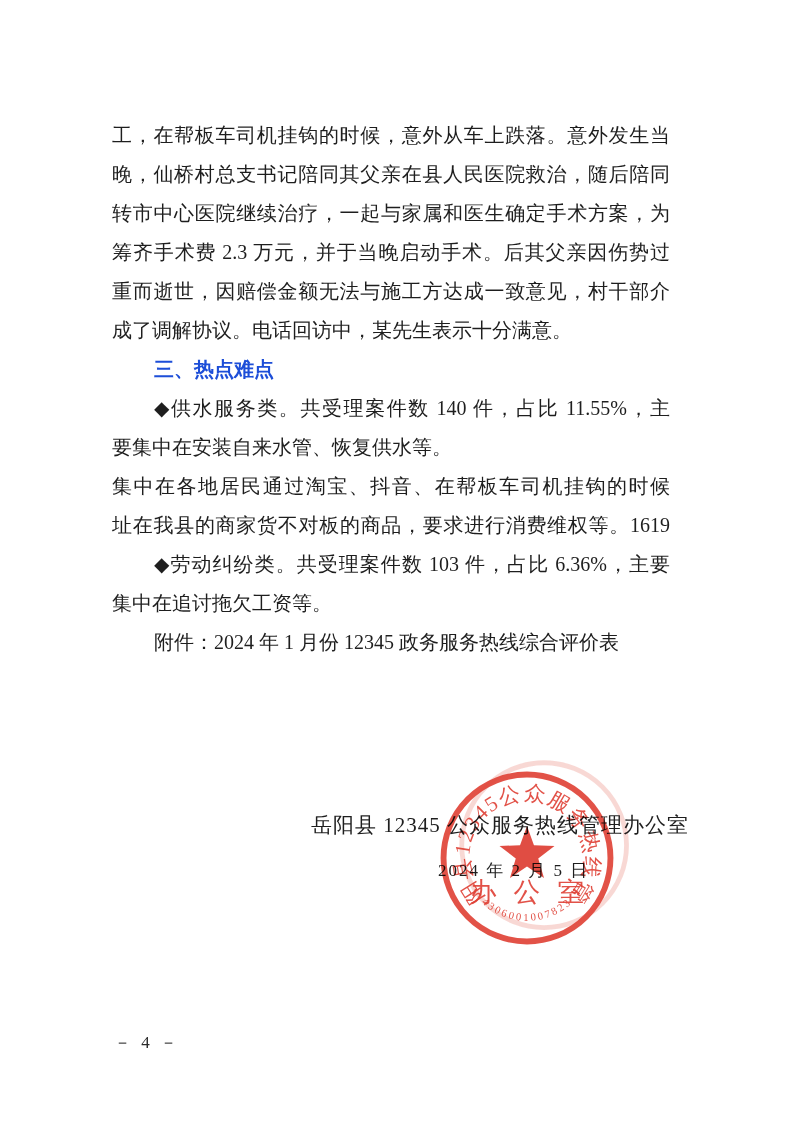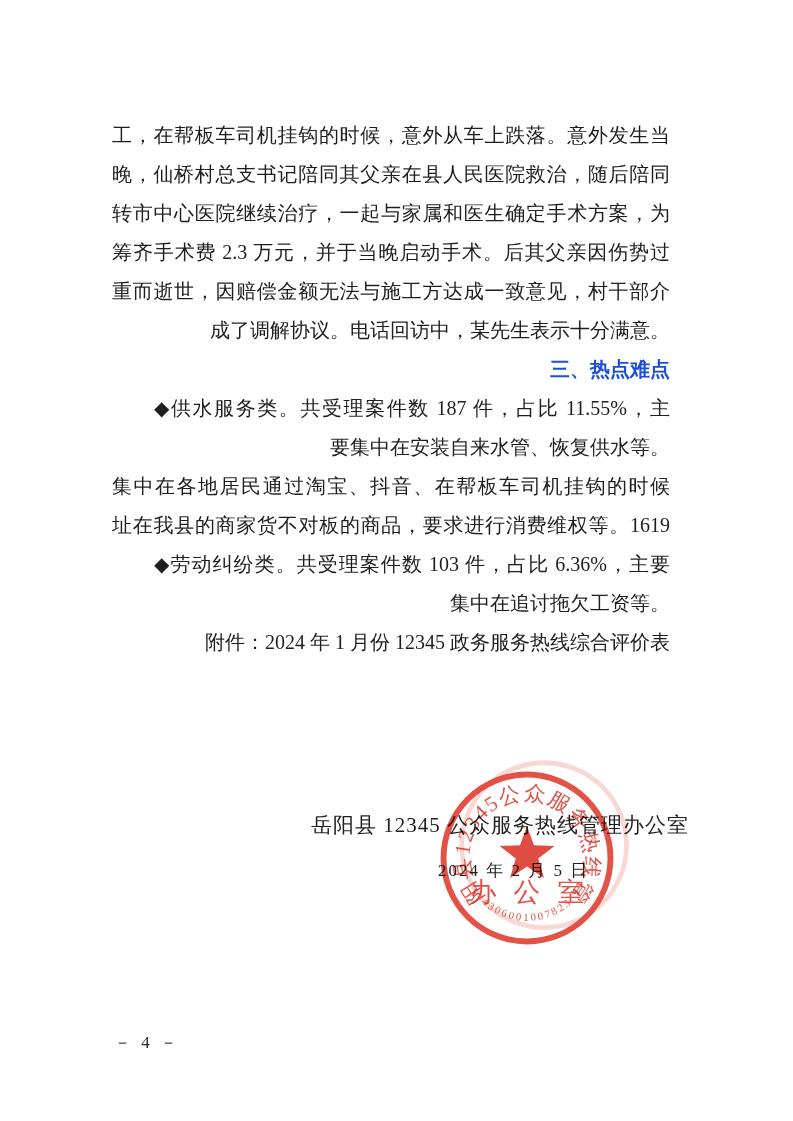--- a/index.html
+++ b/index.html
@@ -12,21 +12,20 @@
     color:#212121;
   }
   .textblock{
     position:absolute;left:112px;top:116px;width:558px;
   }
   .line{
     height:39px;line-height:39px;
     font-size:20px;
     white-space:nowrap;
     color:#1e1e1e;
-    text-align:right;
   }
   .line.j{
     white-space:normal;
     text-align:justify;
     text-align-last:justify;
     text-justify:inter-character;
   }
   .line.ind{padding-left:42px;}
   .line.hd{
     font-family:"Liberation Sans","DejaVu Sans",sans-serif;
@@ -68,21 +67,21 @@
 <div class="page">
 
   <div class="textblock">
     <div class="line j">工，在帮板车司机挂钩的时候，意外从车上跌落。意外发生当</div>
     <div class="line j">晚，仙桥村总支书记陪同其父亲在县人民医院救治，随后陪同</div>
     <div class="line j">转市中心医院继续治疗，一起与家属和医生确定手术方案，为</div>
     <div class="line j">筹齐手术费 2.3 万元，并于当晚启动手术。后其父亲因伤势过</div>
     <div class="line j">重而逝世，因赔偿金额无法与施工方达成一致意见，村干部介</div>
     <div class="line">成了调解协议。电话回访中，某先生表示十分满意。</div>
     <div class="line ind hd">三、热点难点</div>
-    <div class="line ind j">◆供水服务类。共受理案件数 187 件，占比 11.55%，主</div>
+    <div class="line ind j">◆供水服务类。共受理案件数 140 件，占比 11.55%，主</div>
     <div class="line">要集中在安装自来水管、恢复供水等。</div>
     <div class="line j">集中在各地居民通过淘宝、抖音、在帮板车司机挂钩的时候</div>
     <div class="line j">址在我县的商家货不对板的商品，要求进行消费维权等。1619</div>
     <div class="line ind j">◆劳动纠纷类。共受理案件数 103 件，占比 6.36%，主要</div>
     <div class="line">集中在追讨拖欠工资等。</div>
     <div class="line ind">附件：2024 年 1 月份 12345 政务服务热线综合评价表</div>
   </div>
 
   <div class="signature">岳阳县 12345 公众服务热线管理办公室</div>
   <div class="sigdate">2024 年 2 月 5 日</div>

